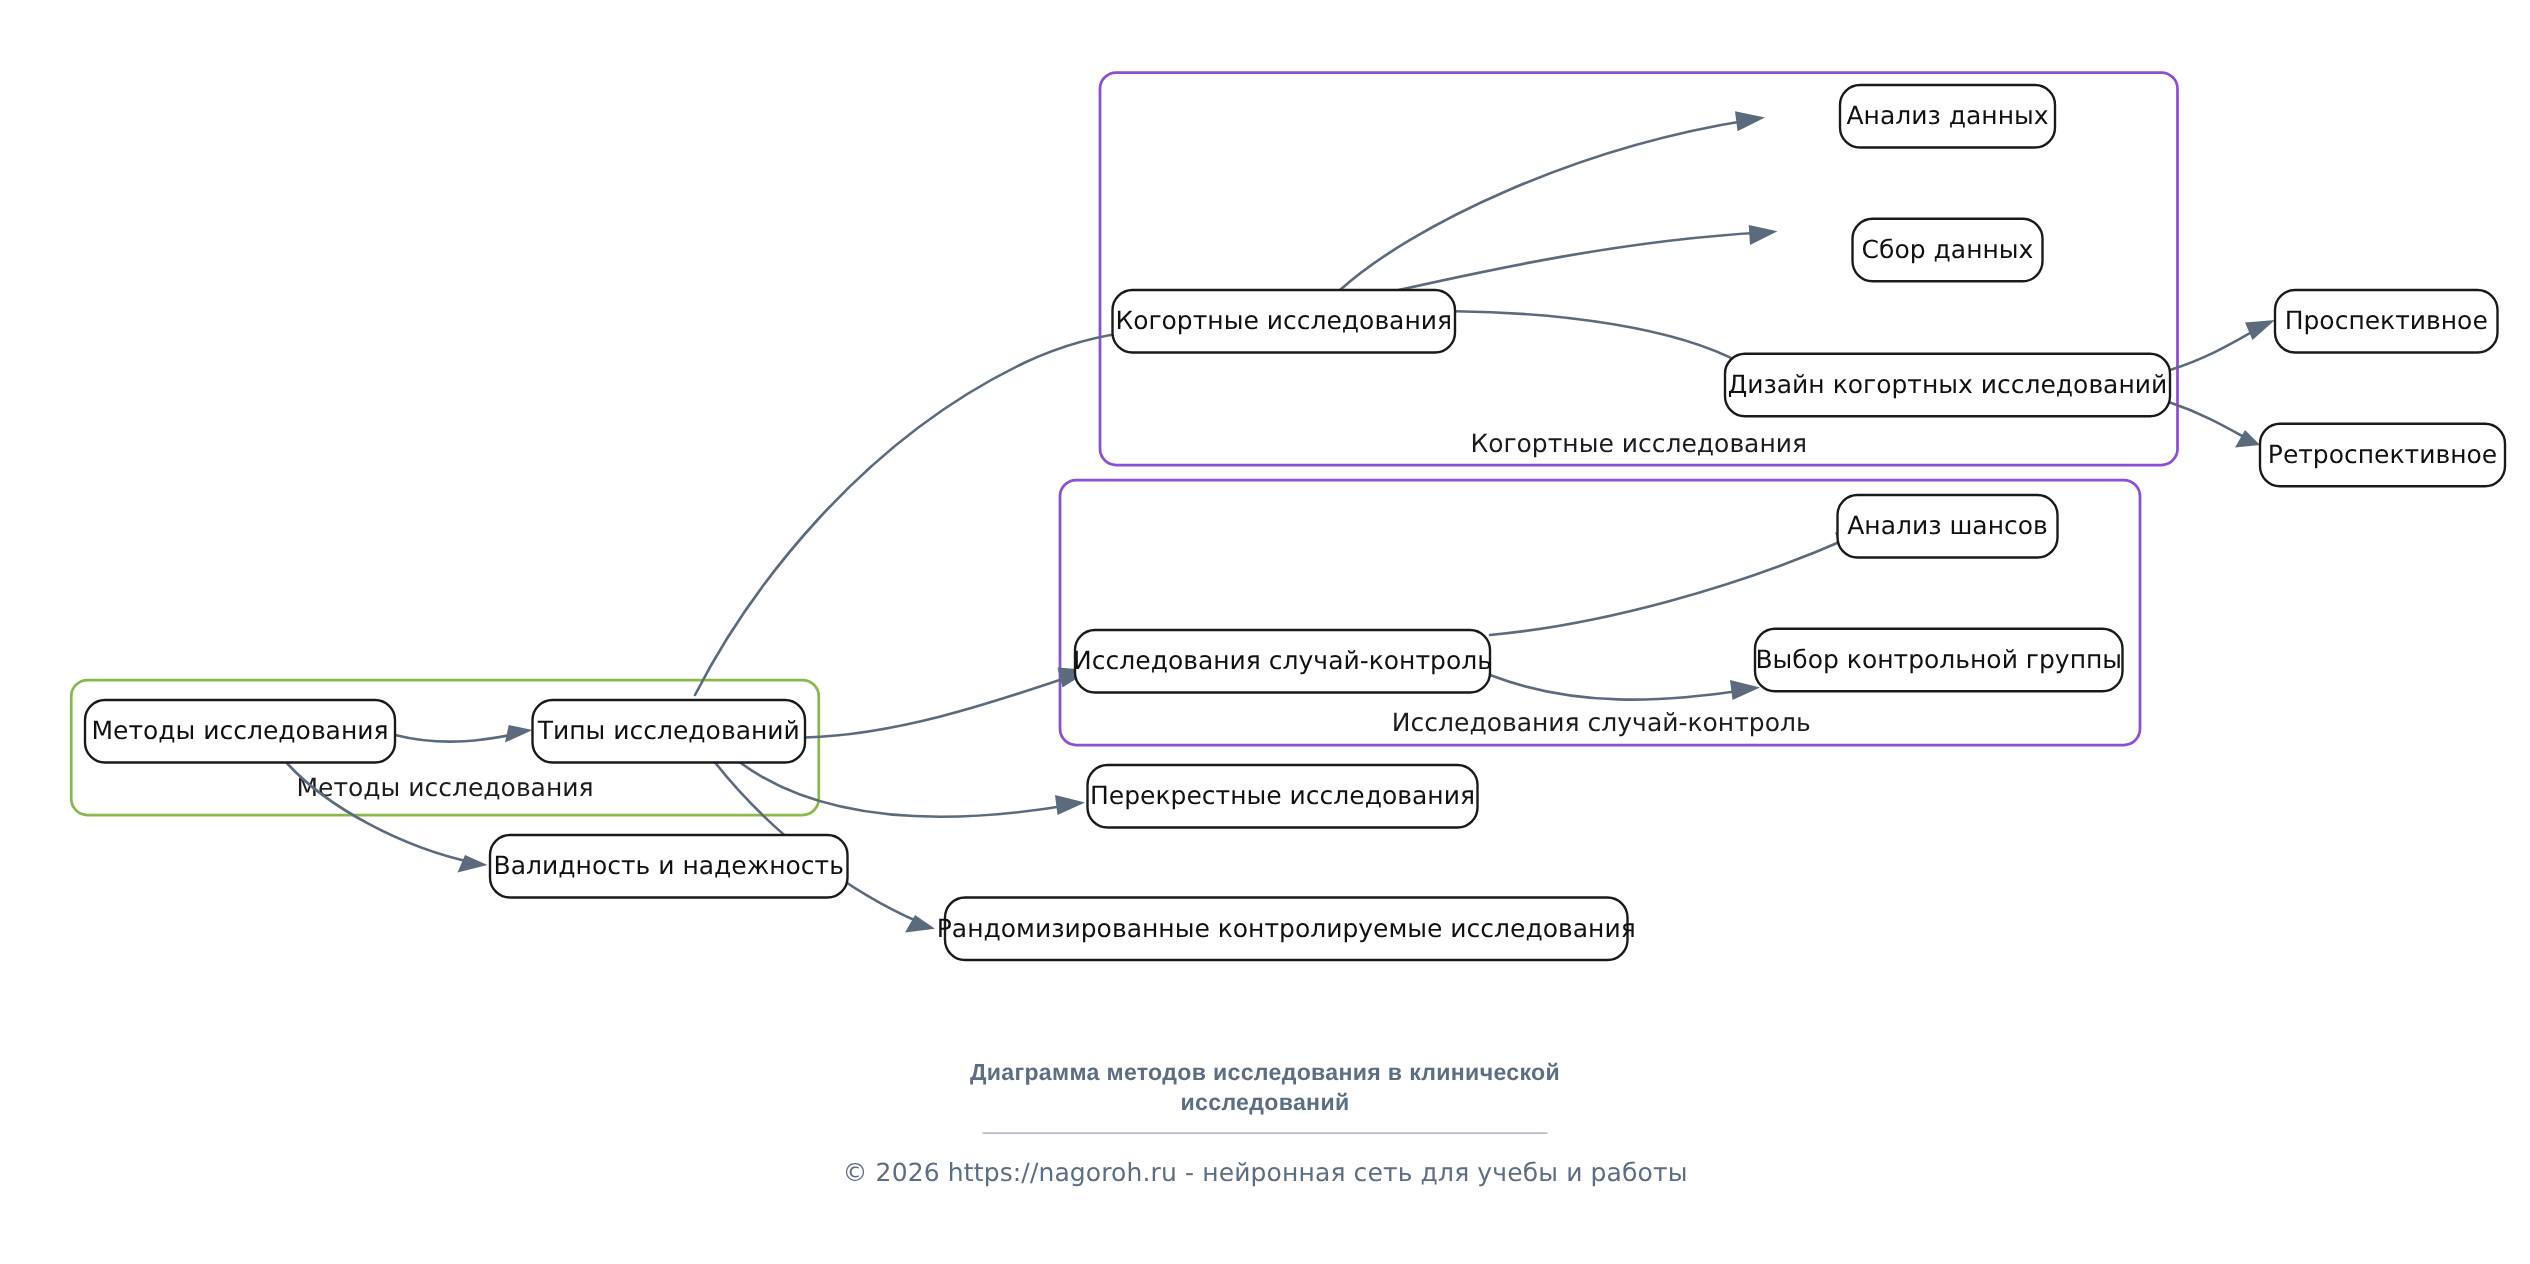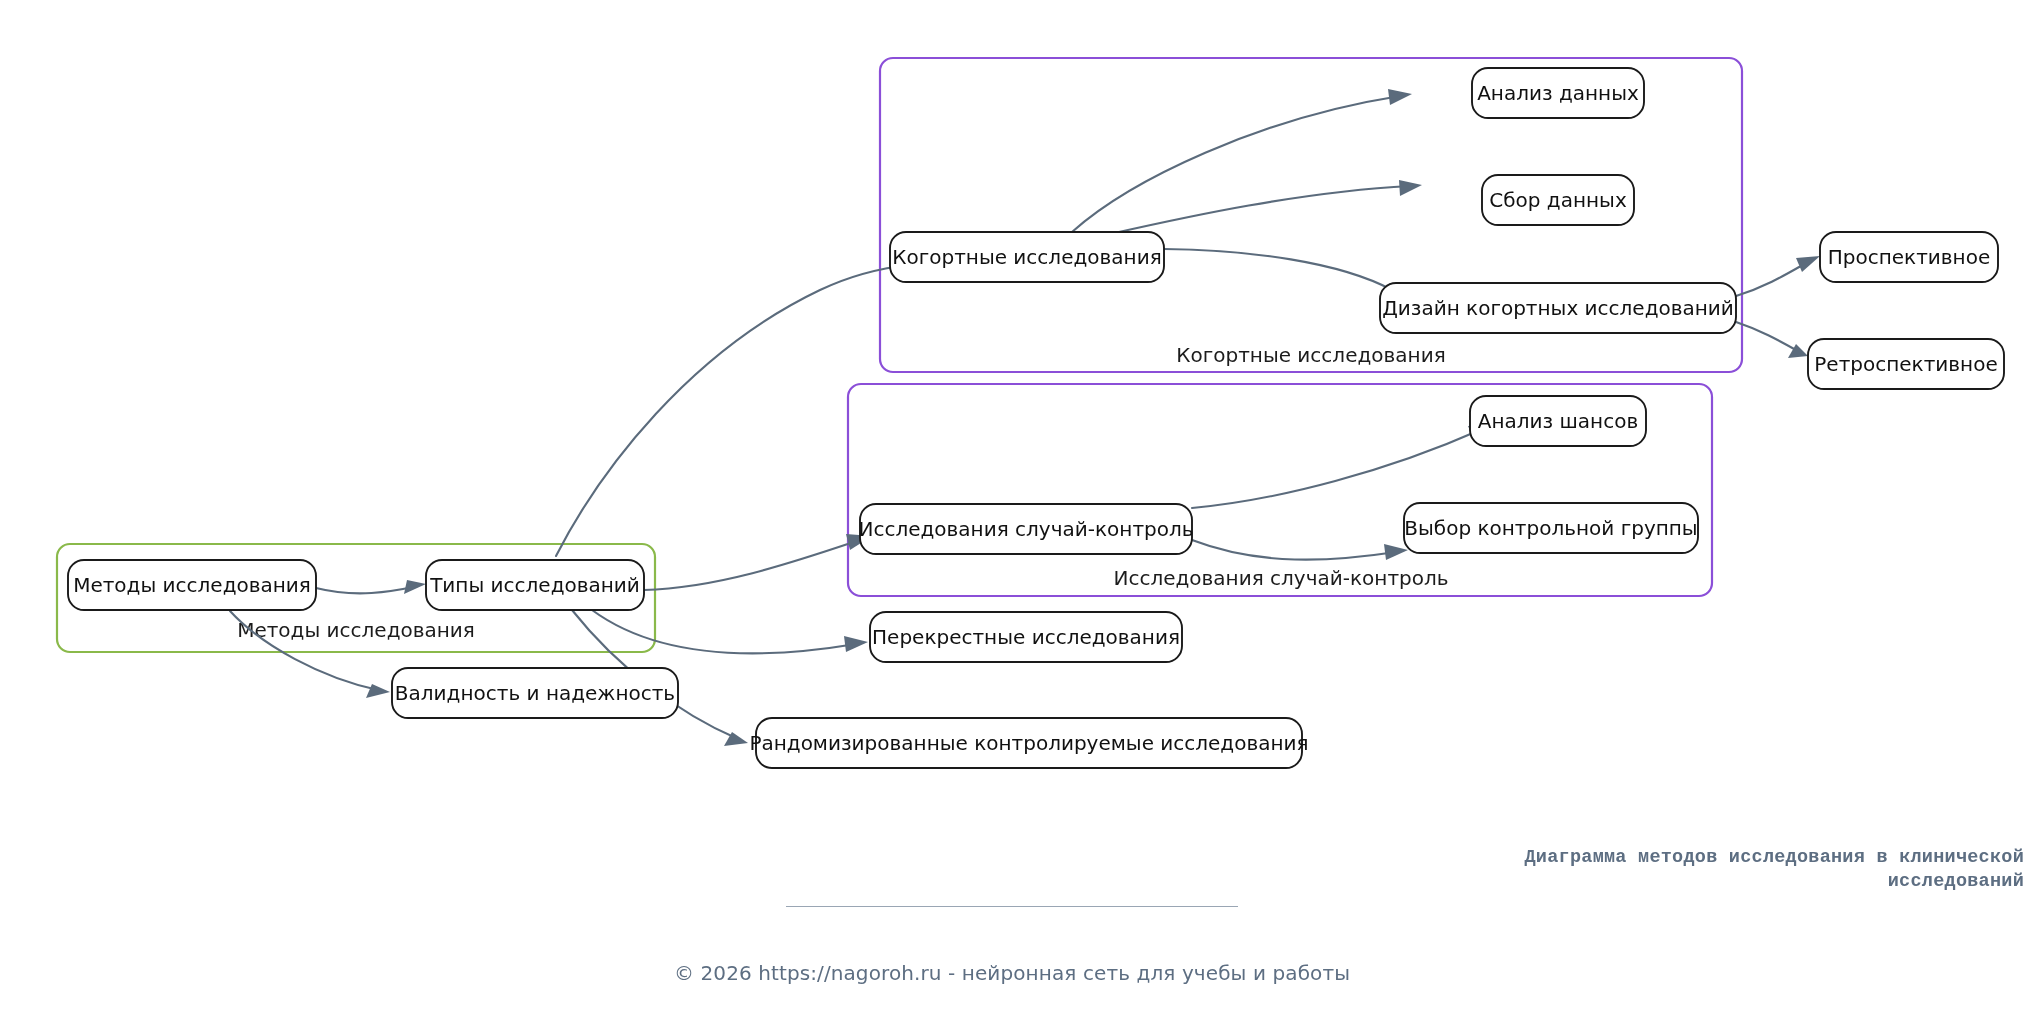--- a/index.html
+++ b/index.html
@@ -61,22 +61,22 @@
   }
   .edge-head {
     fill: #5b6b7c;
     stroke: none;
   }
   .footer-title {
     position: absolute;
     left: 0;
     right: 0;
     top: 846px;
-    text-align: right;
-    font-family: Liberation Mono, monospace;
+    text-align: center;
+    font-family: Liberation Sans, sans-serif;
     font-size: 18.5px;
     font-weight: bold;
     line-height: 1.32;
     color: #5d6e82;
     letter-spacing: 0.25px;
   }
   .footer-title .line2 { display: block; }
   .footer-rule {
     position: absolute;
     top: 906px;
@@ -89,21 +89,20 @@
   .footer-credit {
     position: absolute;
     left: 0;
     right: 0;
     top: 926px;
     text-align: center;
     font-family: "DejaVu Sans", "Liberation Sans", sans-serif;
     font-size: 20px;
     color: #5d6e82;
     letter-spacing: 0.1px;
-    margin-top: 35px;
   }
 </style>
 </head>
 <body>
 
 <div id="stage">
   <svg id="diagram" viewBox="0 0 2024 1011" xmlns="http://www.w3.org/2000/svg">
 
     <g>
       <g>

